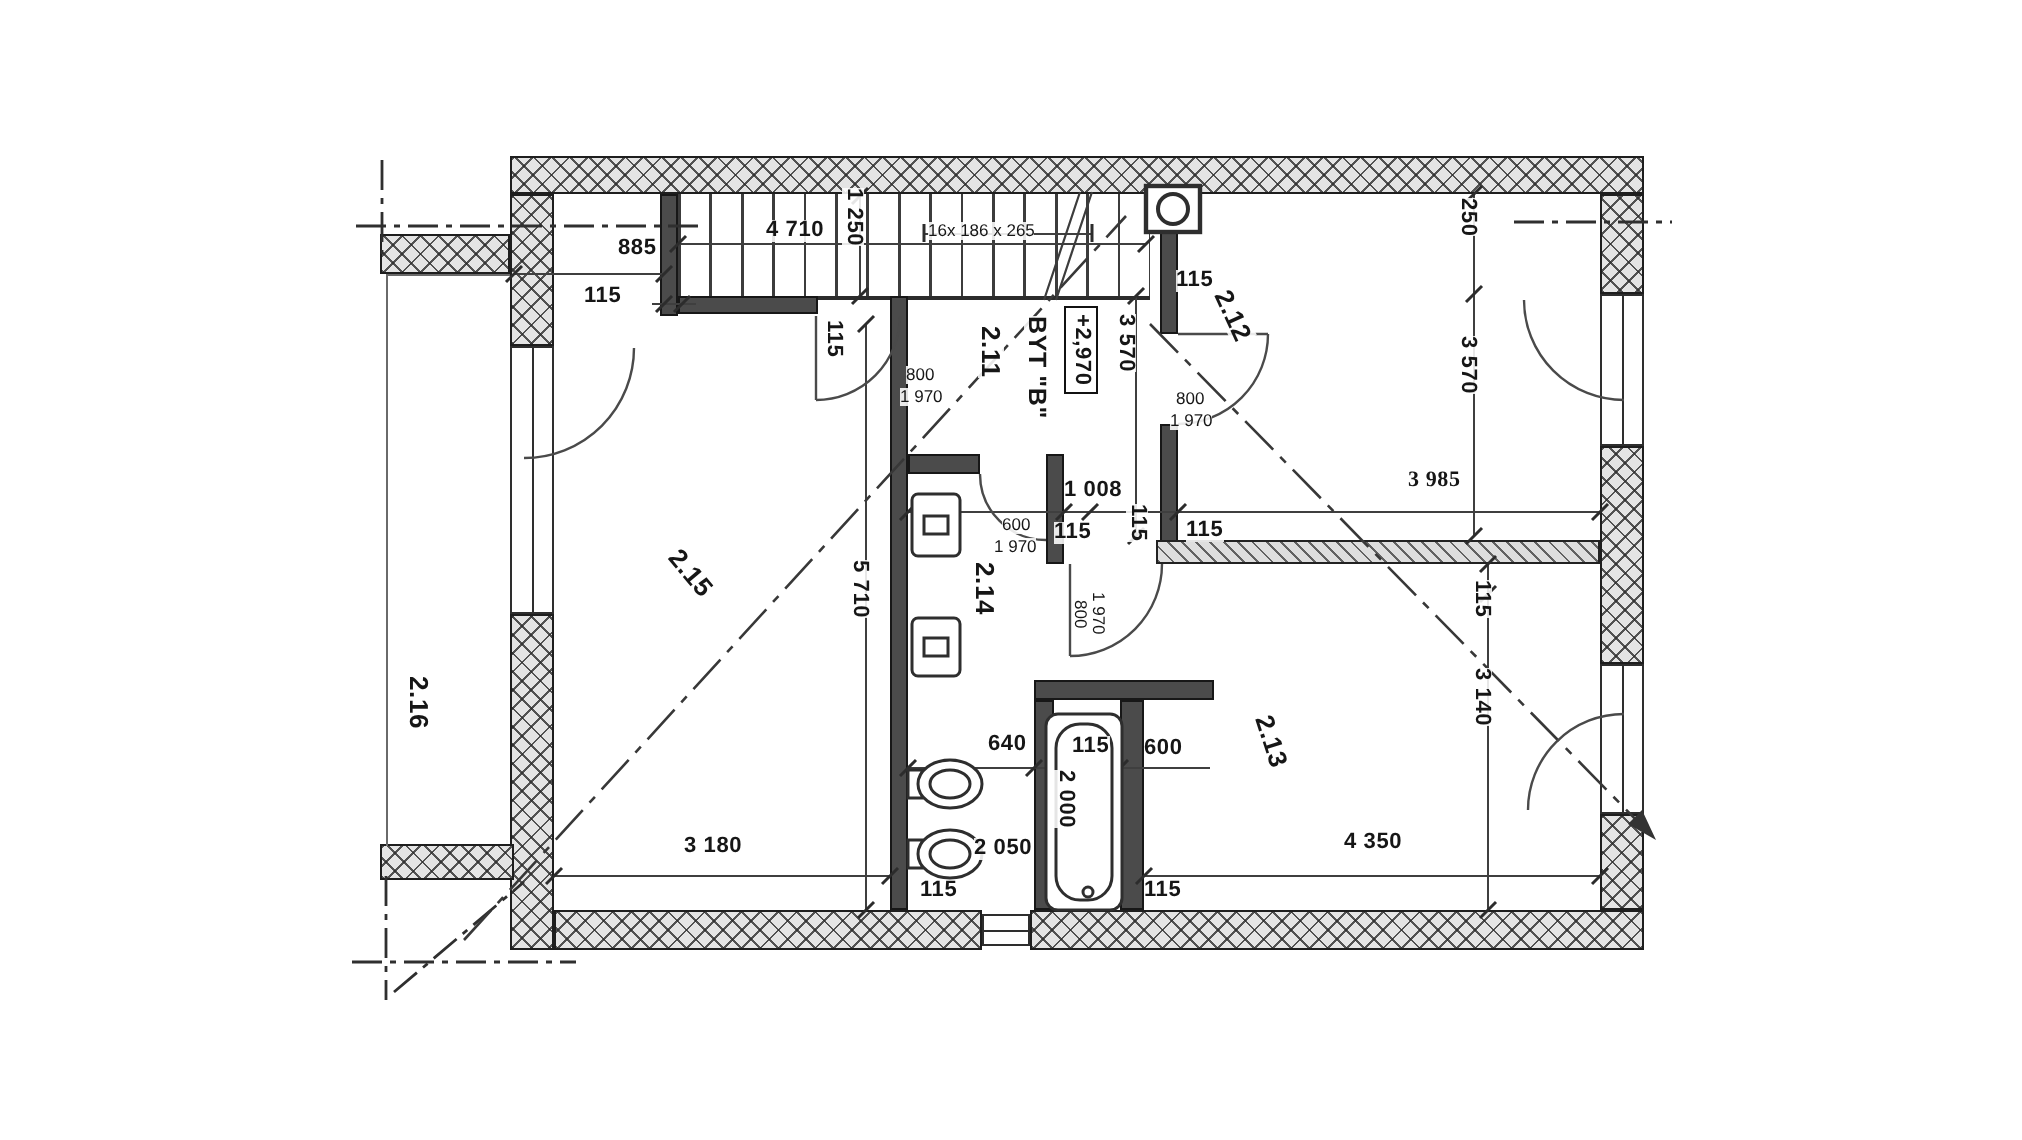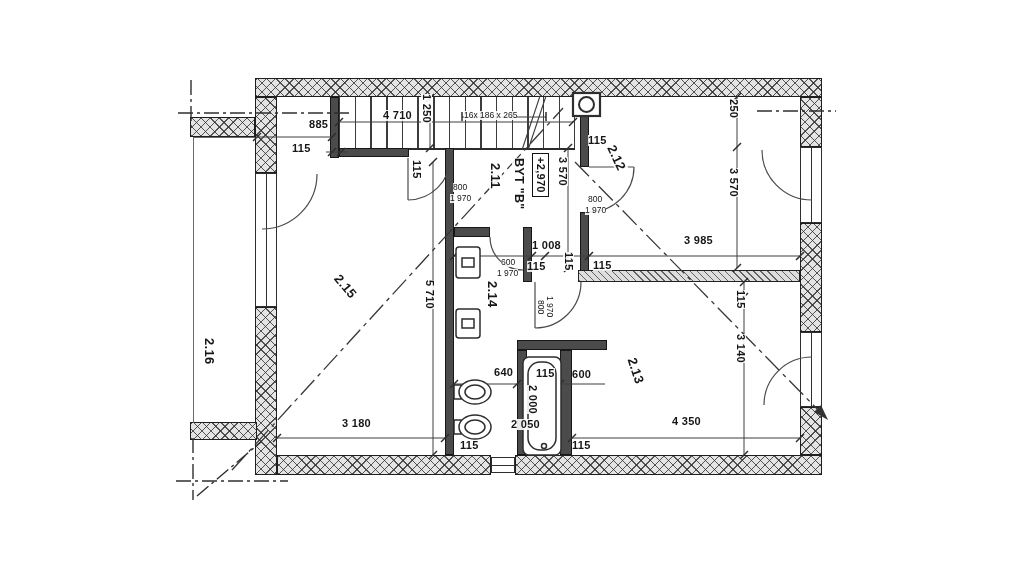--- a/index.html
+++ b/index.html
@@ -185,34 +185,34 @@
   <div class="lbl" style="left:588px;top:135px;">115</div>
   <div class="lbl sm" style="left:588px;top:184px;">800</div>
   <div class="lbl sm" style="left:585px;top:195px;">1 970</div>
   <div class="lbl rot65 roomno" style="left:617px;top:143px;">2.12</div>
   <div class="lbl vert" style="left:728px;top:99px;">250</div>
   <div class="lbl vert" style="left:728px;top:168px;">3 570</div>
   <div class="lbl" style="left:532px;top:240px;">1 008</div>
   <div class="lbl" style="left:527px;top:261px;">115</div>
   <div class="lbl vert" style="left:563px;top:252px;">115</div>
   <div class="lbl" style="left:593px;top:260px;">115</div>
-  <div class="lbl" style="left:684px;top:235px;">3 985</div>
+  <div class="lbl" style="left:704px;top:235px;font-family:Liberation Serif, serif;">3 985</div>
   <div class="lbl sm" style="left:501px;top:247px;">600</div>
   <div class="lbl sm" style="left:497px;top:258px;">1 970</div>
   <div class="lbl vert roomno" style="left:486px;top:281px;">2.14</div>
   <div class="lbl vert" style="left:424px;top:280px;">5 710</div>
   <div class="lbl sm vert" style="left:536px;top:289px;">800</div>
   <div class="lbl sm vert" style="left:545px;top:285px;">1 970</div>
   <div class="lbl rot50 roomno" style="left:342px;top:272px;">2.15</div>
   <div class="lbl vert roomno" style="left:203px;top:338px;">2.16</div>
   <div class="lbl vert" style="left:735px;top:290px;">115</div>
   <div class="lbl vert" style="left:735px;top:334px;">3 140</div>
   <div class="lbl rot72 roomno" style="left:638px;top:356px;">2.13</div>
   <div class="lbl" style="left:494px;top:367px;">640</div>
   <div class="lbl" style="left:536px;top:368px;">115</div>
   <div class="lbl" style="left:572px;top:369px;">600</div>
   <div class="lbl vert" style="left:527px;top:385px;">2 000</div>
-  <div class="lbl" style="left:487px;top:419px;margin-left:24px;">2 050</div>
+  <div class="lbl" style="left:487px;top:419px;">2 050</div>
   <div class="lbl" style="left:460px;top:440px;">115</div>
   <div class="lbl" style="left:572px;top:440px;">115</div>
   <div class="lbl" style="left:342px;top:418px;">3 180</div>
   <div class="lbl" style="left:672px;top:416px;text-align:right;">4 350</div>
 </div>
 
 </body></html>

